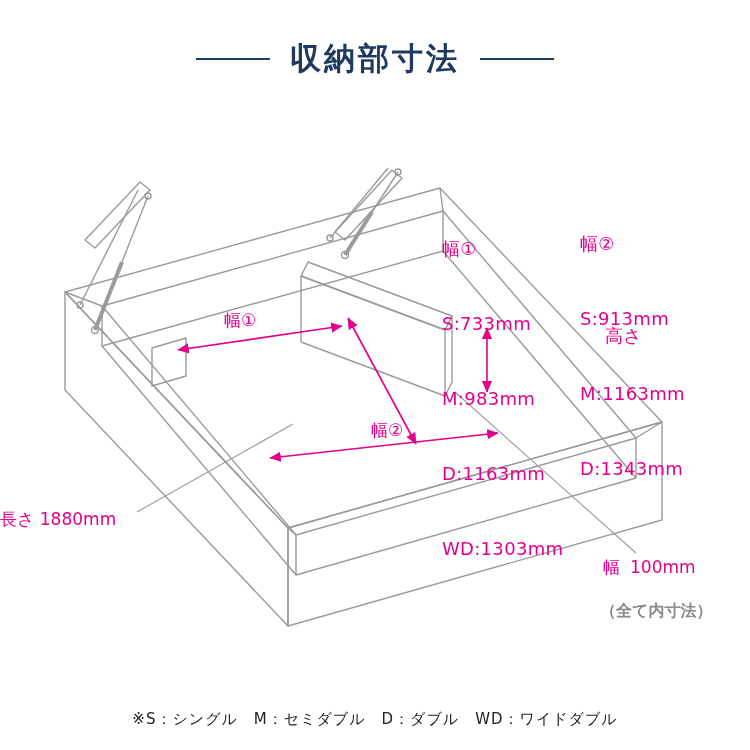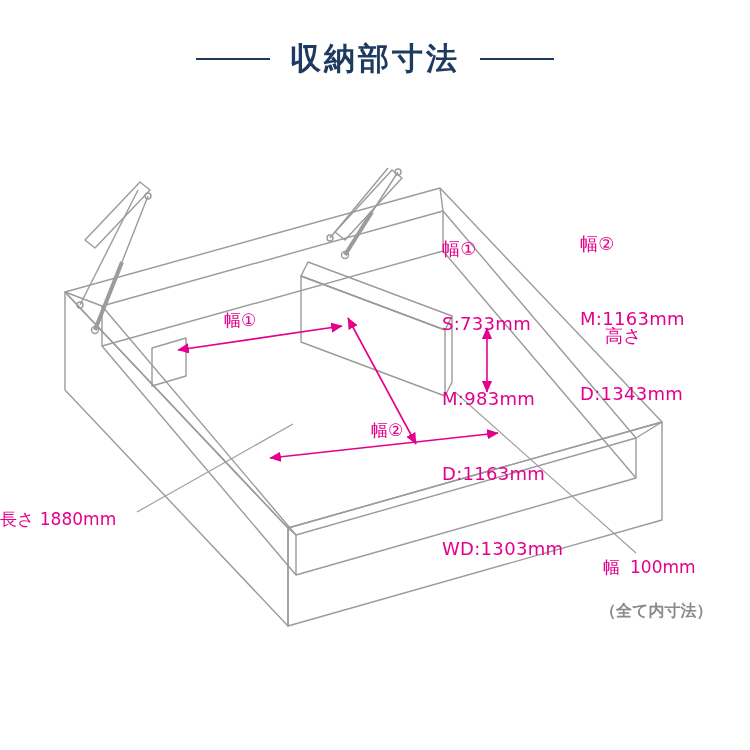--- a/index.html
+++ b/index.html
@@ -98,22 +98,24 @@
   <div class="label mag dim-block" style="left:442px;top:186px;">
     <div>幅①</div>
     <div>S:733mm</div>
     <div>M:983mm</div>
     <div>D:1163mm</div>
     <div>WD:1303mm</div>
   </div>
 
   <div class="label mag dim-block" style="left:580px;top:181px;">
     <div>幅②</div>
+    <div>S:913mm</div>
     <div>M:1163mm</div>
     <div>D:1343mm</div>
   </div>
 
   <div class="label mag dim-block" style="left:585px;top:323px;margin-left:20px;">高さ</div>
 
   <div class="label note" style="left:600px;top:601px;font-weight:bold;">（全て内寸法）</div>
 
+  <div class="footer">※S：シングル　M：セミダブル　D：ダブル　WD：ワイドダブル</div>
 
 </div>
 
 </body></html>

